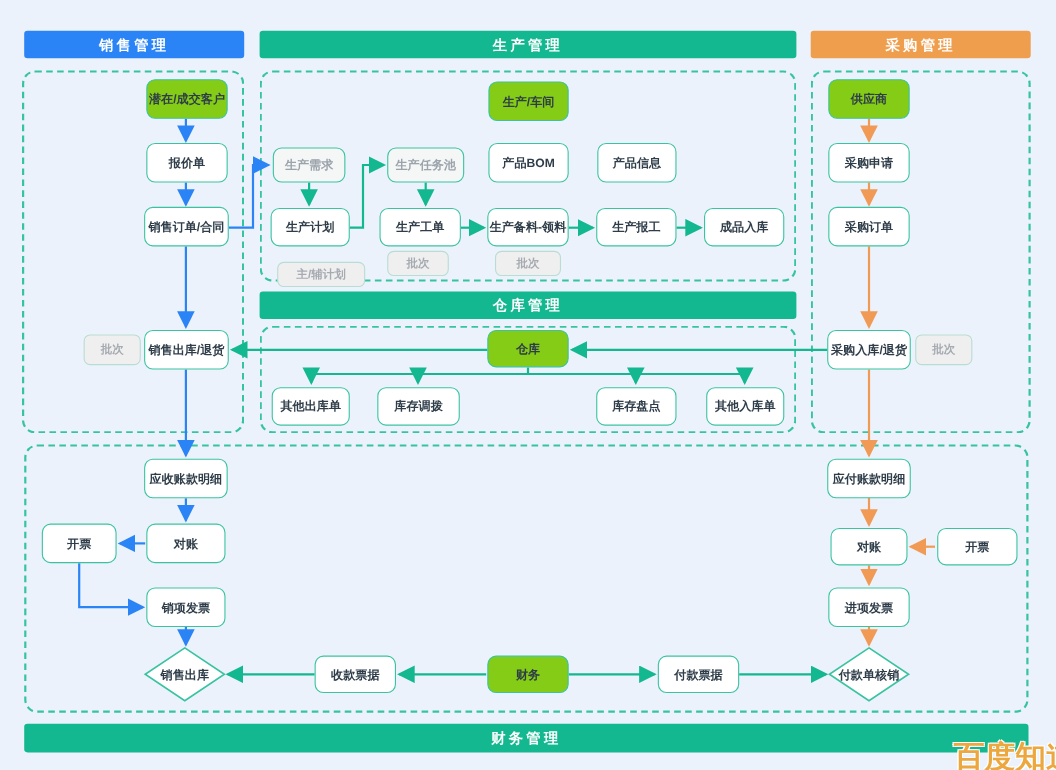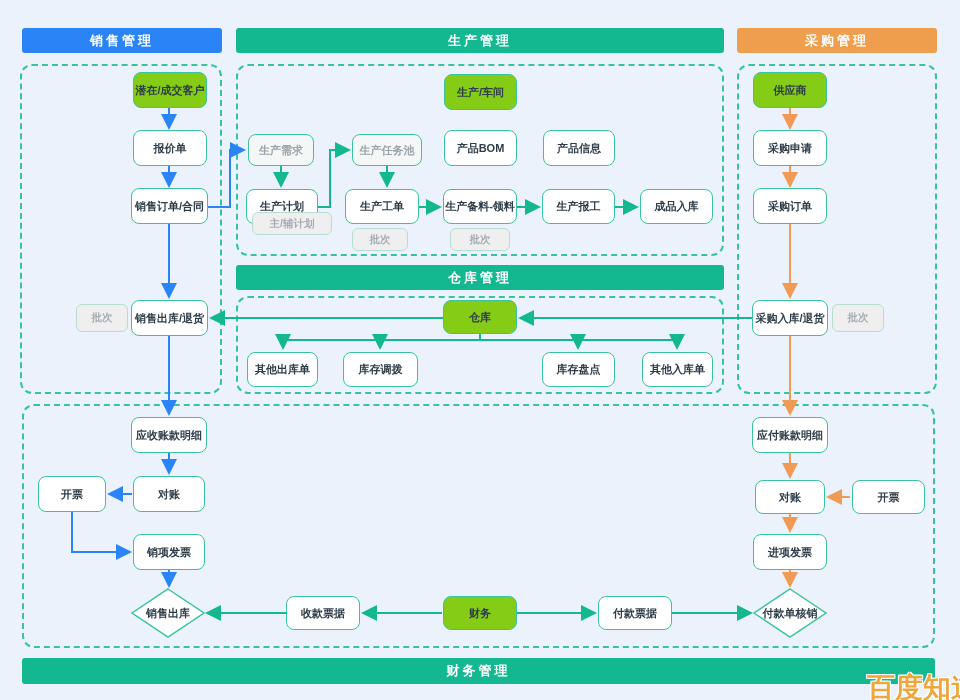--- a/index.html
+++ b/index.html
@@ -104,21 +104,21 @@
   <div class="node" style="left:131px;top:188px;width:77px;height:36px">销售订单/合同</div>
   <div class="tag" style="left:76px;top:304px;width:52px;height:28px">批次</div>
   <div class="node" style="left:131px;top:300px;width:77px;height:36px">销售出库/退货</div>
 
   <div class="node mint" style="left:444px;top:74px;width:73px;height:36px">生产/车间</div>
   <div class="node ghost" style="left:248px;top:134px;width:66px;height:32px">生产需求</div>
   <div class="node ghost" style="left:352px;top:134px;width:70px;height:32px">生产任务池</div>
   <div class="node" style="left:444px;top:130px;width:73px;height:36px">产品BOM</div>
   <div class="node" style="left:543px;top:130px;width:72px;height:36px">产品信息</div>
   <div class="node" style="left:246px;top:189px;width:72px;height:35px">生产计划</div>
-  <div class="tag" style="left:252px;top:212px;width:80px;height:23px">主/辅计划</div>
+  <div class="tag" style="left:252px;top:238px;width:80px;height:23px">主/辅计划</div>
   <div class="node" style="left:345px;top:189px;width:74px;height:35px">生产工单</div>
   <div class="tag" style="left:352px;top:228px;width:56px;height:23px">批次</div>
   <div class="node" style="left:443px;top:189px;width:74px;height:35px">生产备料-领料</div>
   <div class="tag" style="left:450px;top:228px;width:60px;height:23px">批次</div>
   <div class="node" style="left:542px;top:189px;width:73px;height:35px">生产报工</div>
   <div class="node" style="left:640px;top:189px;width:73px;height:35px">成品入库</div>
 
   <div class="node mint" style="left:443px;top:300px;width:74px;height:34px">仓库</div>
   <div class="node" style="left:247px;top:352px;width:71px;height:35px">其他出库单</div>
   <div class="node" style="left:343px;top:352px;width:75px;height:35px">库存调拨</div>

